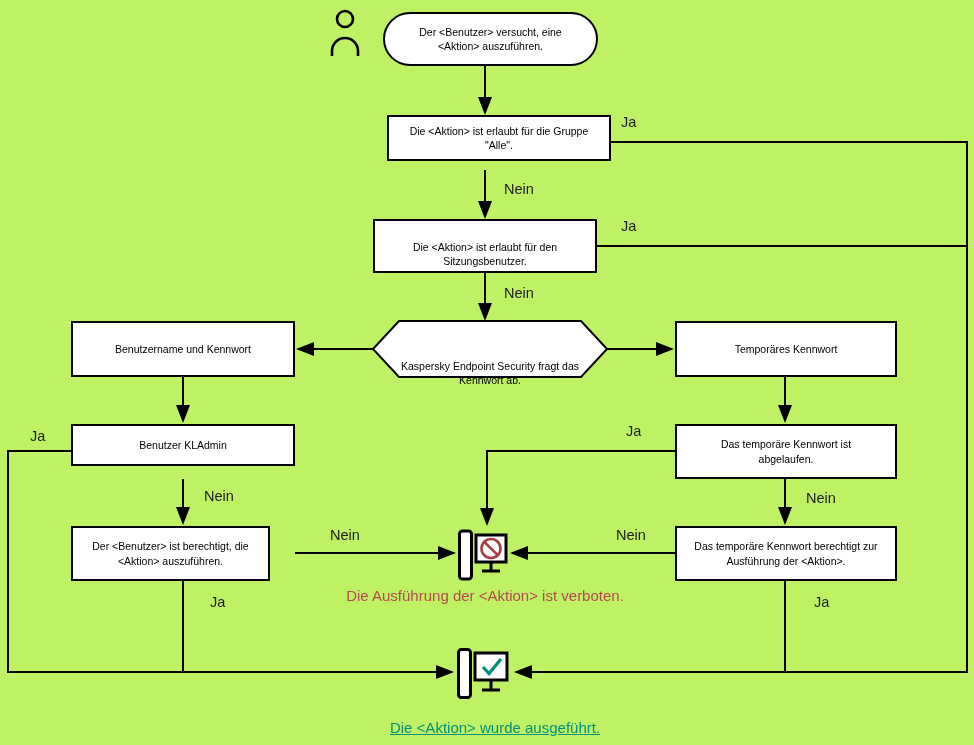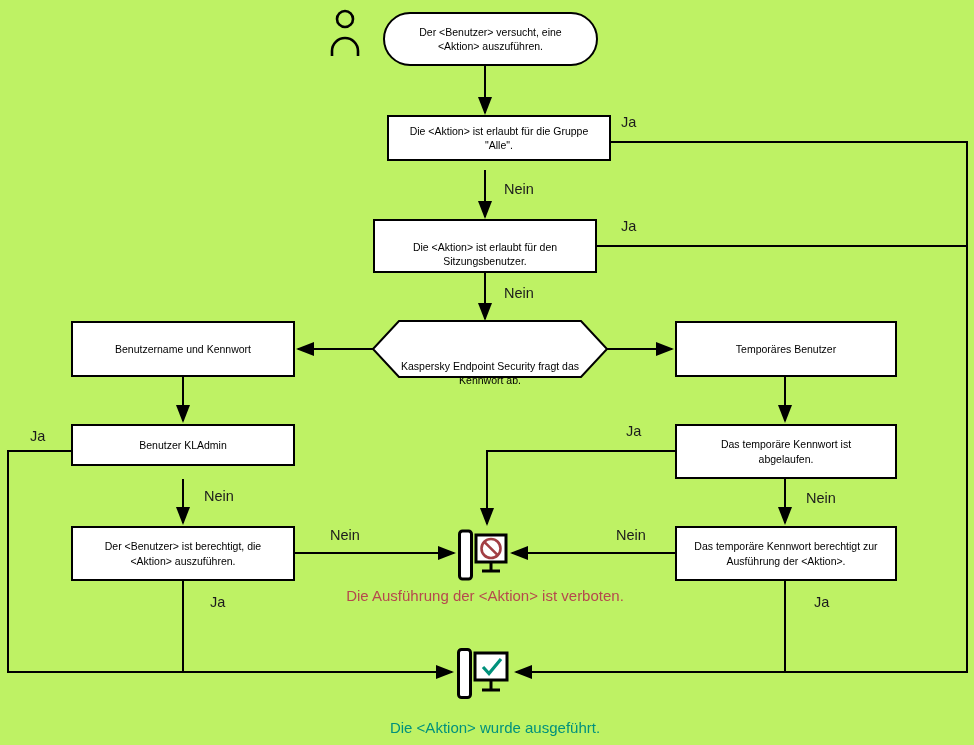--- a/index.html
+++ b/index.html
@@ -16,21 +16,21 @@
   }
   .stadium{border-radius:28px;}
   .hex-label{
     position:absolute;display:flex;align-items:center;justify-content:center;
     text-align:center;font-size:10.5px;line-height:1.35;color:#000;
   }
   .lbl{position:absolute;font-size:14.5px;color:#1c1c1c;}
   .icon{position:absolute;}
   .caption{position:absolute;text-align:center;font-size:15px;line-height:1.35;}
   .caption.denied{color:#b5494d;}
-  .caption.success{color:#00917c;}
+  .caption.success{color:#00917c;text-decoration:underline;}
 </style>
 </head>
 <body>
 
 <div class="canvas">
 
   <svg class="connectors" width="974" height="745" viewBox="0 0 974 745">
     <defs>
       <marker id="ah" markerWidth="9" markerHeight="7" refX="8" refY="3.5" orient="auto">
         <path d="M0,0 L9,3.5 L0,7 Z" fill="#000"></path>
@@ -79,28 +79,28 @@
 
   <div class="hex-label" style="left:390px;top:321px;width:200px;height:56px;margin-top:24px;">
     <span>Kaspersky Endpoint Security fragt das Kennwort ab.</span>
   </div>
 
   <div class="node" style="left:71px;top:321px;width:224px;height:56px;">
     <span>Benutzername und Kennwort</span>
   </div>
 
   <div class="node" style="left:675px;top:321px;width:222px;height:56px;">
-    <span>Temporäres Benutzer</span>
+    <span>Temporäres Kennwort</span>
   </div>
 
   <div class="node" style="left:71px;top:424px;width:224px;height:42px;">
     <span>Benutzer KLAdmin</span>
   </div>
 
-  <div class="node" style="left:71px;top:526px;width:224px;height:55px;justify-content:flex-end;">
+  <div class="node" style="left:71px;top:526px;width:199px;height:55px;justify-content:flex-end;">
     <span>Der &lt;Benutzer&gt; ist berechtigt, die &lt;Aktion&gt; auszuführen.</span>
   </div>
 
   <div class="node" style="left:675px;top:424px;width:222px;height:55px;">
     <span>Das temporäre Kennwort ist abgelaufen.</span>
   </div>
 
   <div class="node" style="left:675px;top:526px;width:222px;height:55px;">
     <span>Das temporäre Kennwort berechtigt zur Ausführung der &lt;Aktion&gt;.</span>
   </div>

